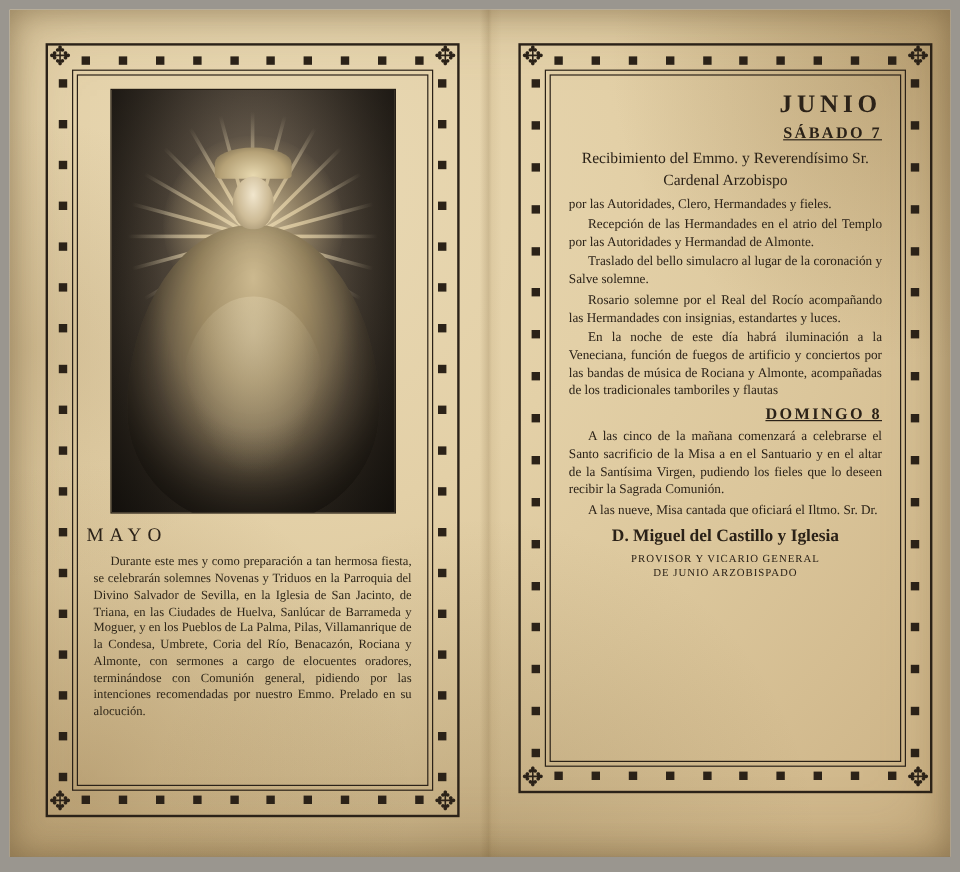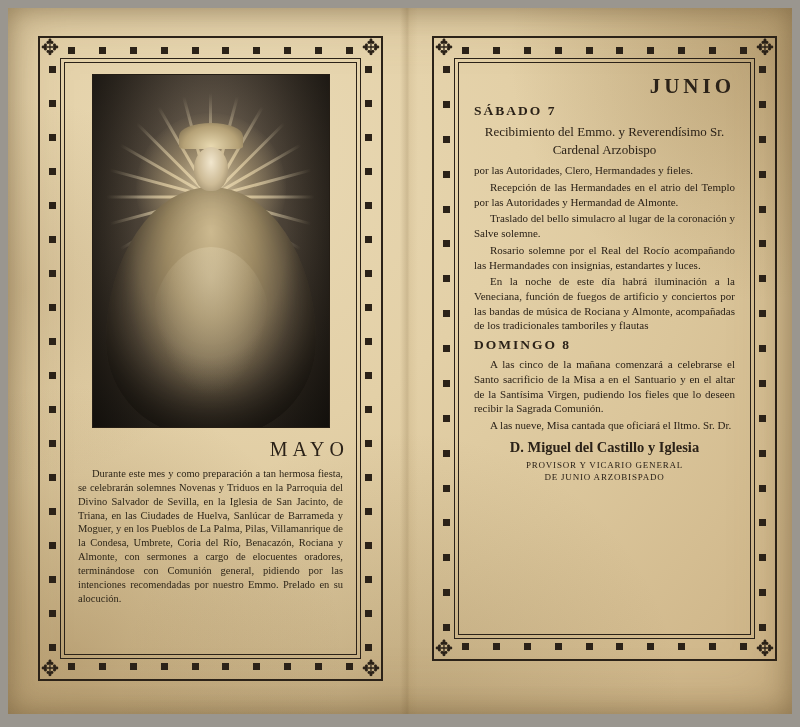--- a/index.html
+++ b/index.html
@@ -202,22 +202,22 @@
     background: radial-gradient(ellipse at 50% 90%, #e8d9b0 0%, #b5a176 60%, #6a5c42 100%);
   }
   .photo-vig {
     position: absolute;
     inset: 0;
     background: radial-gradient(ellipse at 50% 45%, rgba(0,0,0,0) 45%, rgba(10,8,6,0.55) 100%);
   }
 
   .photo-caption {
     margin: 10px 0 6px 0;
-    text-align: right;
-    font-size: 20px;
+    text-align: left;
+    font-size: 16px;
     letter-spacing: 5px;
     color: #2b2218;
     font-family: "Liberation Serif", serif;
   }
 
   .left-text {
     font-size: 10.5px;
     line-height: 1.32;
     color: #2e2619;
     text-align: justify;
@@ -238,25 +238,26 @@
     font-weight: bold;
     margin: 2px 0 0 0;
   }
   .r-sub {
     text-align: center;
     font-size: 10.5px;
     letter-spacing: 0.6px;
     margin: 2px 0 7px 0;
   }
   .r-day {
-    text-align: left;
+    text-align: right;
     font-size: 13.5px;
     font-weight: bold;
     letter-spacing: 2px;
     margin: 4px 0 4px 0;
+    text-decoration: underline;
   }
   .r-head {
     text-align: center;
     font-size: 13px;
     font-weight: normal;
     line-height: 1.35;
     margin: 0 0 5px 0;
   }
   .r-para {
     font-size: 11px;

